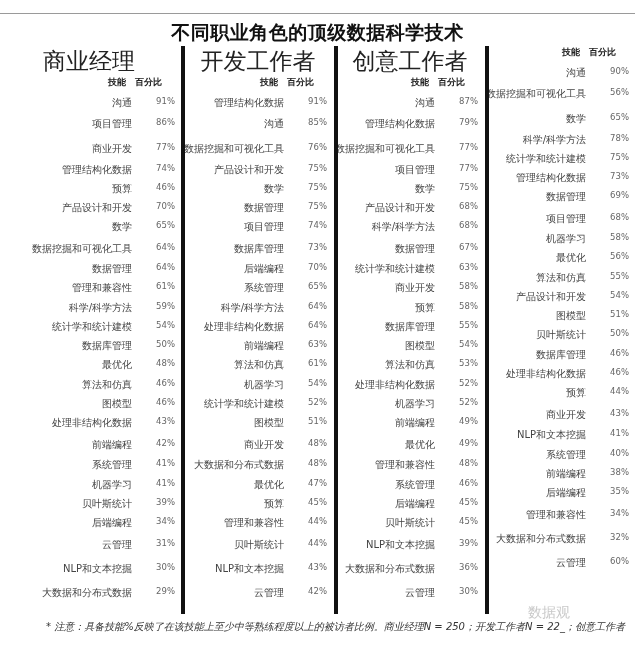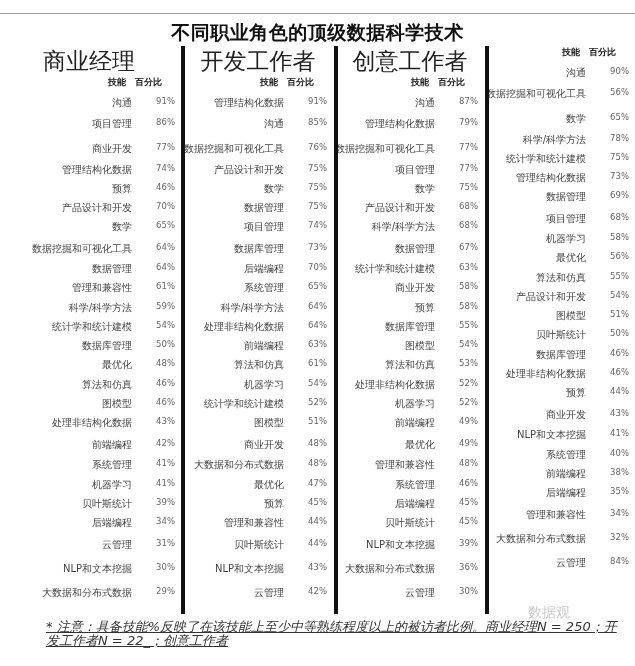--- a/index.html
+++ b/index.html
@@ -10,21 +10,21 @@
   .col { position: absolute; top: 46px; }
   .col-head { font-family: "DejaVu Serif", "Liberation Serif", serif; font-size: 23px; color: #222; text-align: center; height: 30px; line-height: 30px; }
   .sub { position: relative; height: 14px; font-size: 9px; font-weight: bold; color: #222; }
   .sub .s1 { position: absolute; right: 52px; }
   .sub .s2 { position: absolute; right: 16px; }
   .rows { position: relative; }
   .row { position: relative; font-size: 10px; color: #444; white-space: nowrap; }
   .row .skill { position: absolute; right: 46px; }
   .row .pct { position: absolute; right: 3px; font-size: 8.5px; color: #666; }
   .divider { position: absolute; top: 46px; width: 4px; height: 568px; background: #111; }
-  .note { position: absolute; left: 46px; top: 620px; width: 580px; font-size: 13px; font-style: italic; color: #333; line-height: 14px; text-decoration: underline; }
+  .note { position: absolute; left: 46px; top: 620px; width: 580px; font-size: 10px; font-style: italic; color: #333; line-height: 14px; }
   .wm { position: absolute; left: 528px; top: 604px; font-size: 14px; color: #c9c9c9; }
 </style>
 </head>
 <body>
 
 <div class="topline"></div>
 <div class="title">不同职业角色的顶级数据科学技术</div>
 
 <div id="cols">
     <div class="col" style="left: 0px; width: 178px;">
@@ -451,21 +451,21 @@
         <div class="row" style="position:absolute;left:0;width:142px;top:448px">
           <span class="skill">管理和兼容性</span>
           <span class="pct">34%</span>
         </div>
         <div class="row" style="position:absolute;left:0;width:142px;top:472px">
           <span class="skill">大数据和分布式数据</span>
           <span class="pct">32%</span>
         </div>
         <div class="row" style="position:absolute;left:0;width:142px;top:496px">
           <span class="skill">云管理</span>
-          <span class="pct">84%</span>
+          <span class="pct">60%</span>
         </div>
       </div>
     </div>
   </div>
 
 <div class="divider" style="left:181px"></div>
 <div class="divider" style="left:334px"></div>
 <div class="divider" style="left:485px"></div>
 
 <div class="note">

